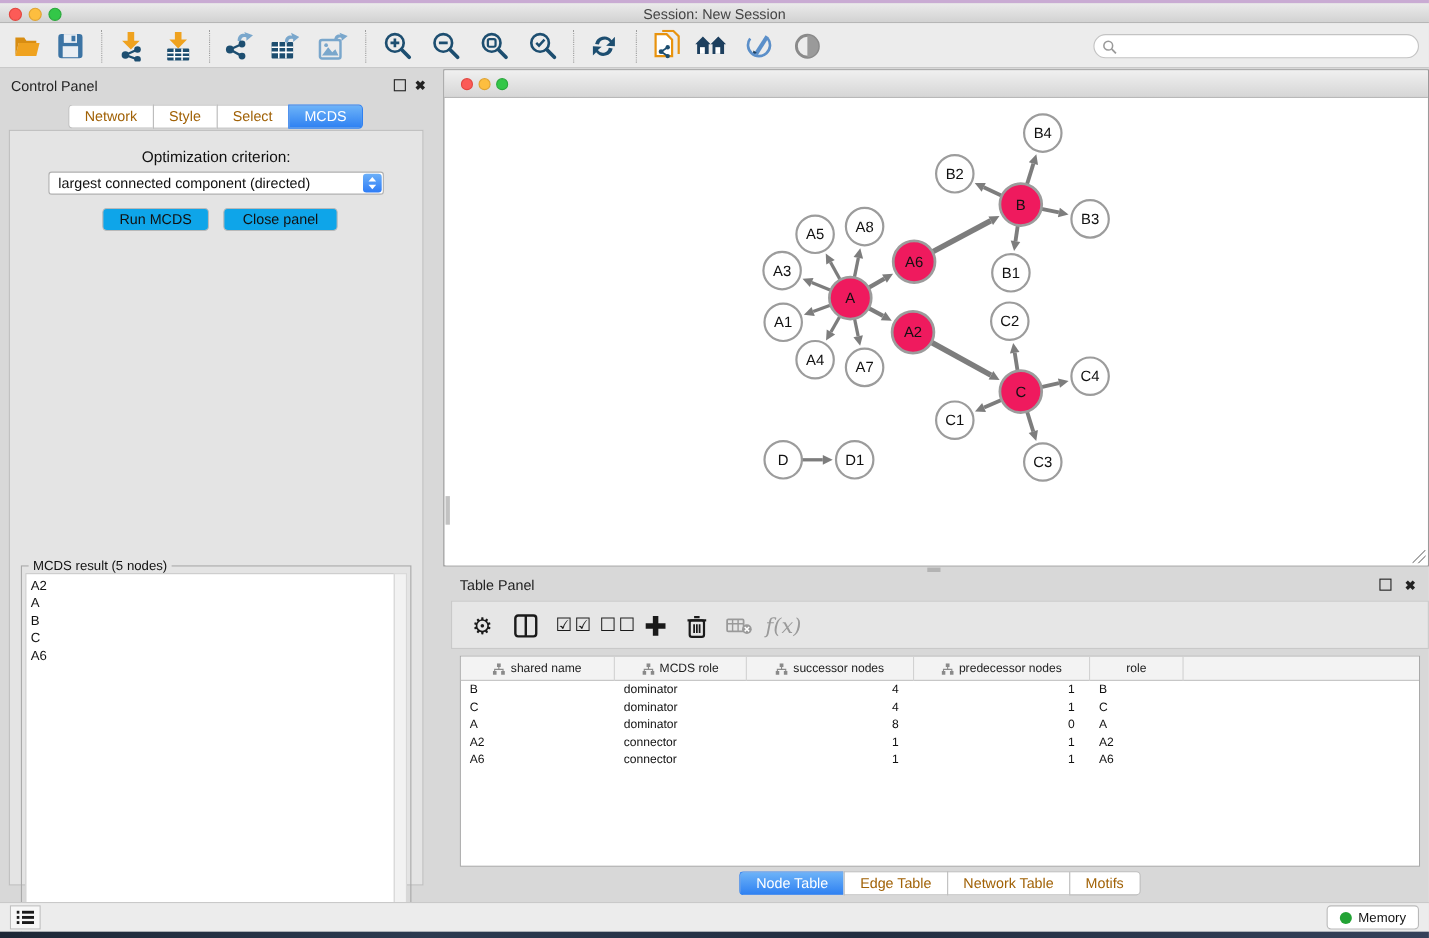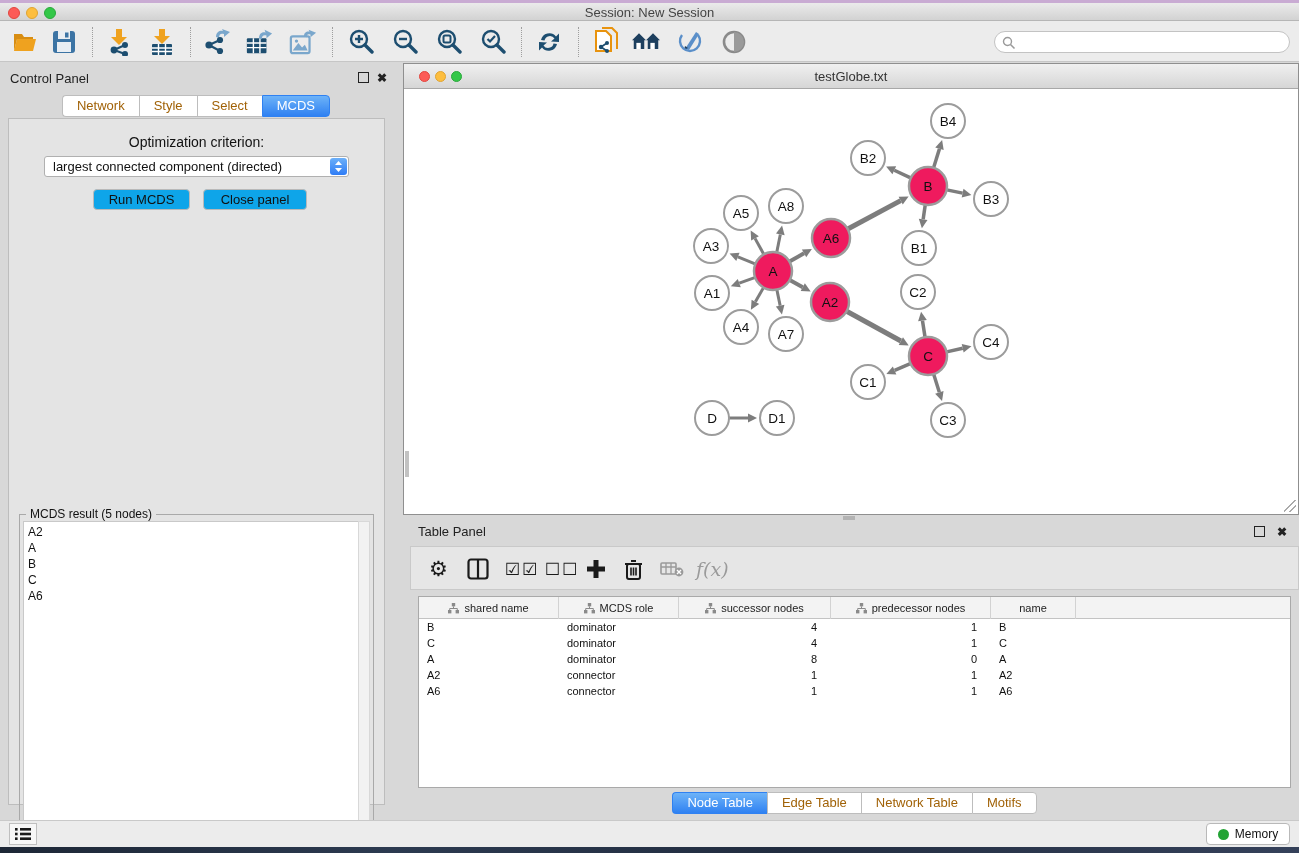--- a/index.html
+++ b/index.html
@@ -307,21 +307,20 @@
         <div class="result-scroll"></div>
       </div>
     </div>
   </div>
 
   <div class="net-window">
     <div class="net-titlebar">
       <span class="tl red"></span>
       <span class="tl yel"></span>
       <span class="tl grn"></span>
-      <div class="net-title">testGlobe.txt</div>
     </div>
     <div class="net-canvas">
       <svg id="graph-svg" width="893" height="425" viewBox="0 0 893 425">
           <line x1="359.304607827596" y1="166.2396016875177" x2="350.0092429444287" y2="149.39175283677702" stroke="#7d7d7d" stroke-width="3"></line>
           <polygon points="345.6615468582267,141.51155368053588 353.8617847541466,147.26621252796716 346.15670113471083,151.51729314558688" fill="#7d7d7d"></polygon>
           <line x1="371.5300904324873" y1="164.34954783756342" x2="375.31263208099267" y2="145.4368395950367" stroke="#7d7d7d" stroke-width="3"></line>
           <polygon points="377.07767729723633,136.6116135138184 379.62718705403273,146.2997505896447 370.9980771079526,144.5739286004287" fill="#7d7d7d"></polygon>
           <line x1="351.3060535034166" y1="175.26856996105508" x2="332.89580268893997" y2="167.84508172941128" stroke="#7d7d7d" stroke-width="3"></line>
           <polygon points="324.54882944064826,164.4793667099388 334.5412633651265,163.76433925246866 331.25034201275344,171.9258242063539" fill="#7d7d7d"></polygon>
           <line x1="351.0675680048637" y1="188.10677875234424" x2="334.2800293254974" y2="194.1613008990009" stroke="#7d7d7d" stroke-width="3"></line>
@@ -483,21 +482,21 @@
         <span class="th" style="width:160px">
             <svg width="11" height="11" viewBox="0 0 11 11">
               <rect x="3.8" y="0" width="3.4" height="3.4" fill="#8a8a8a"></rect>
               <rect x="0" y="7" width="3.4" height="3.4" fill="#8a8a8a"></rect>
               <rect x="7.6" y="7" width="3.4" height="3.4" fill="#8a8a8a"></rect>
               <path d="M5.5 3.4 V5.5 M1.7 7 V5.5 H9.3 V7" stroke="#8a8a8a" fill="none"></path>
             </svg>
             <span>predecessor nodes</span>
           </span>
         <span class="th" style="width:85px">
-            <span>name</span>
+            <span>role</span>
           </span>
         <span class="th filler"></span>
       </div>
       <div class="tbody" id="table-body">
           <div class="tr">
             <span class="td" style="width: 140px;">B</span>
             <span class="td" style="width: 120px;">dominator</span>
             <span class="td num" style="width: 152px;">4</span>
             <span class="td num" style="width: 160px;">1</span>
             <span class="td" style="width: 85px;">B</span>

